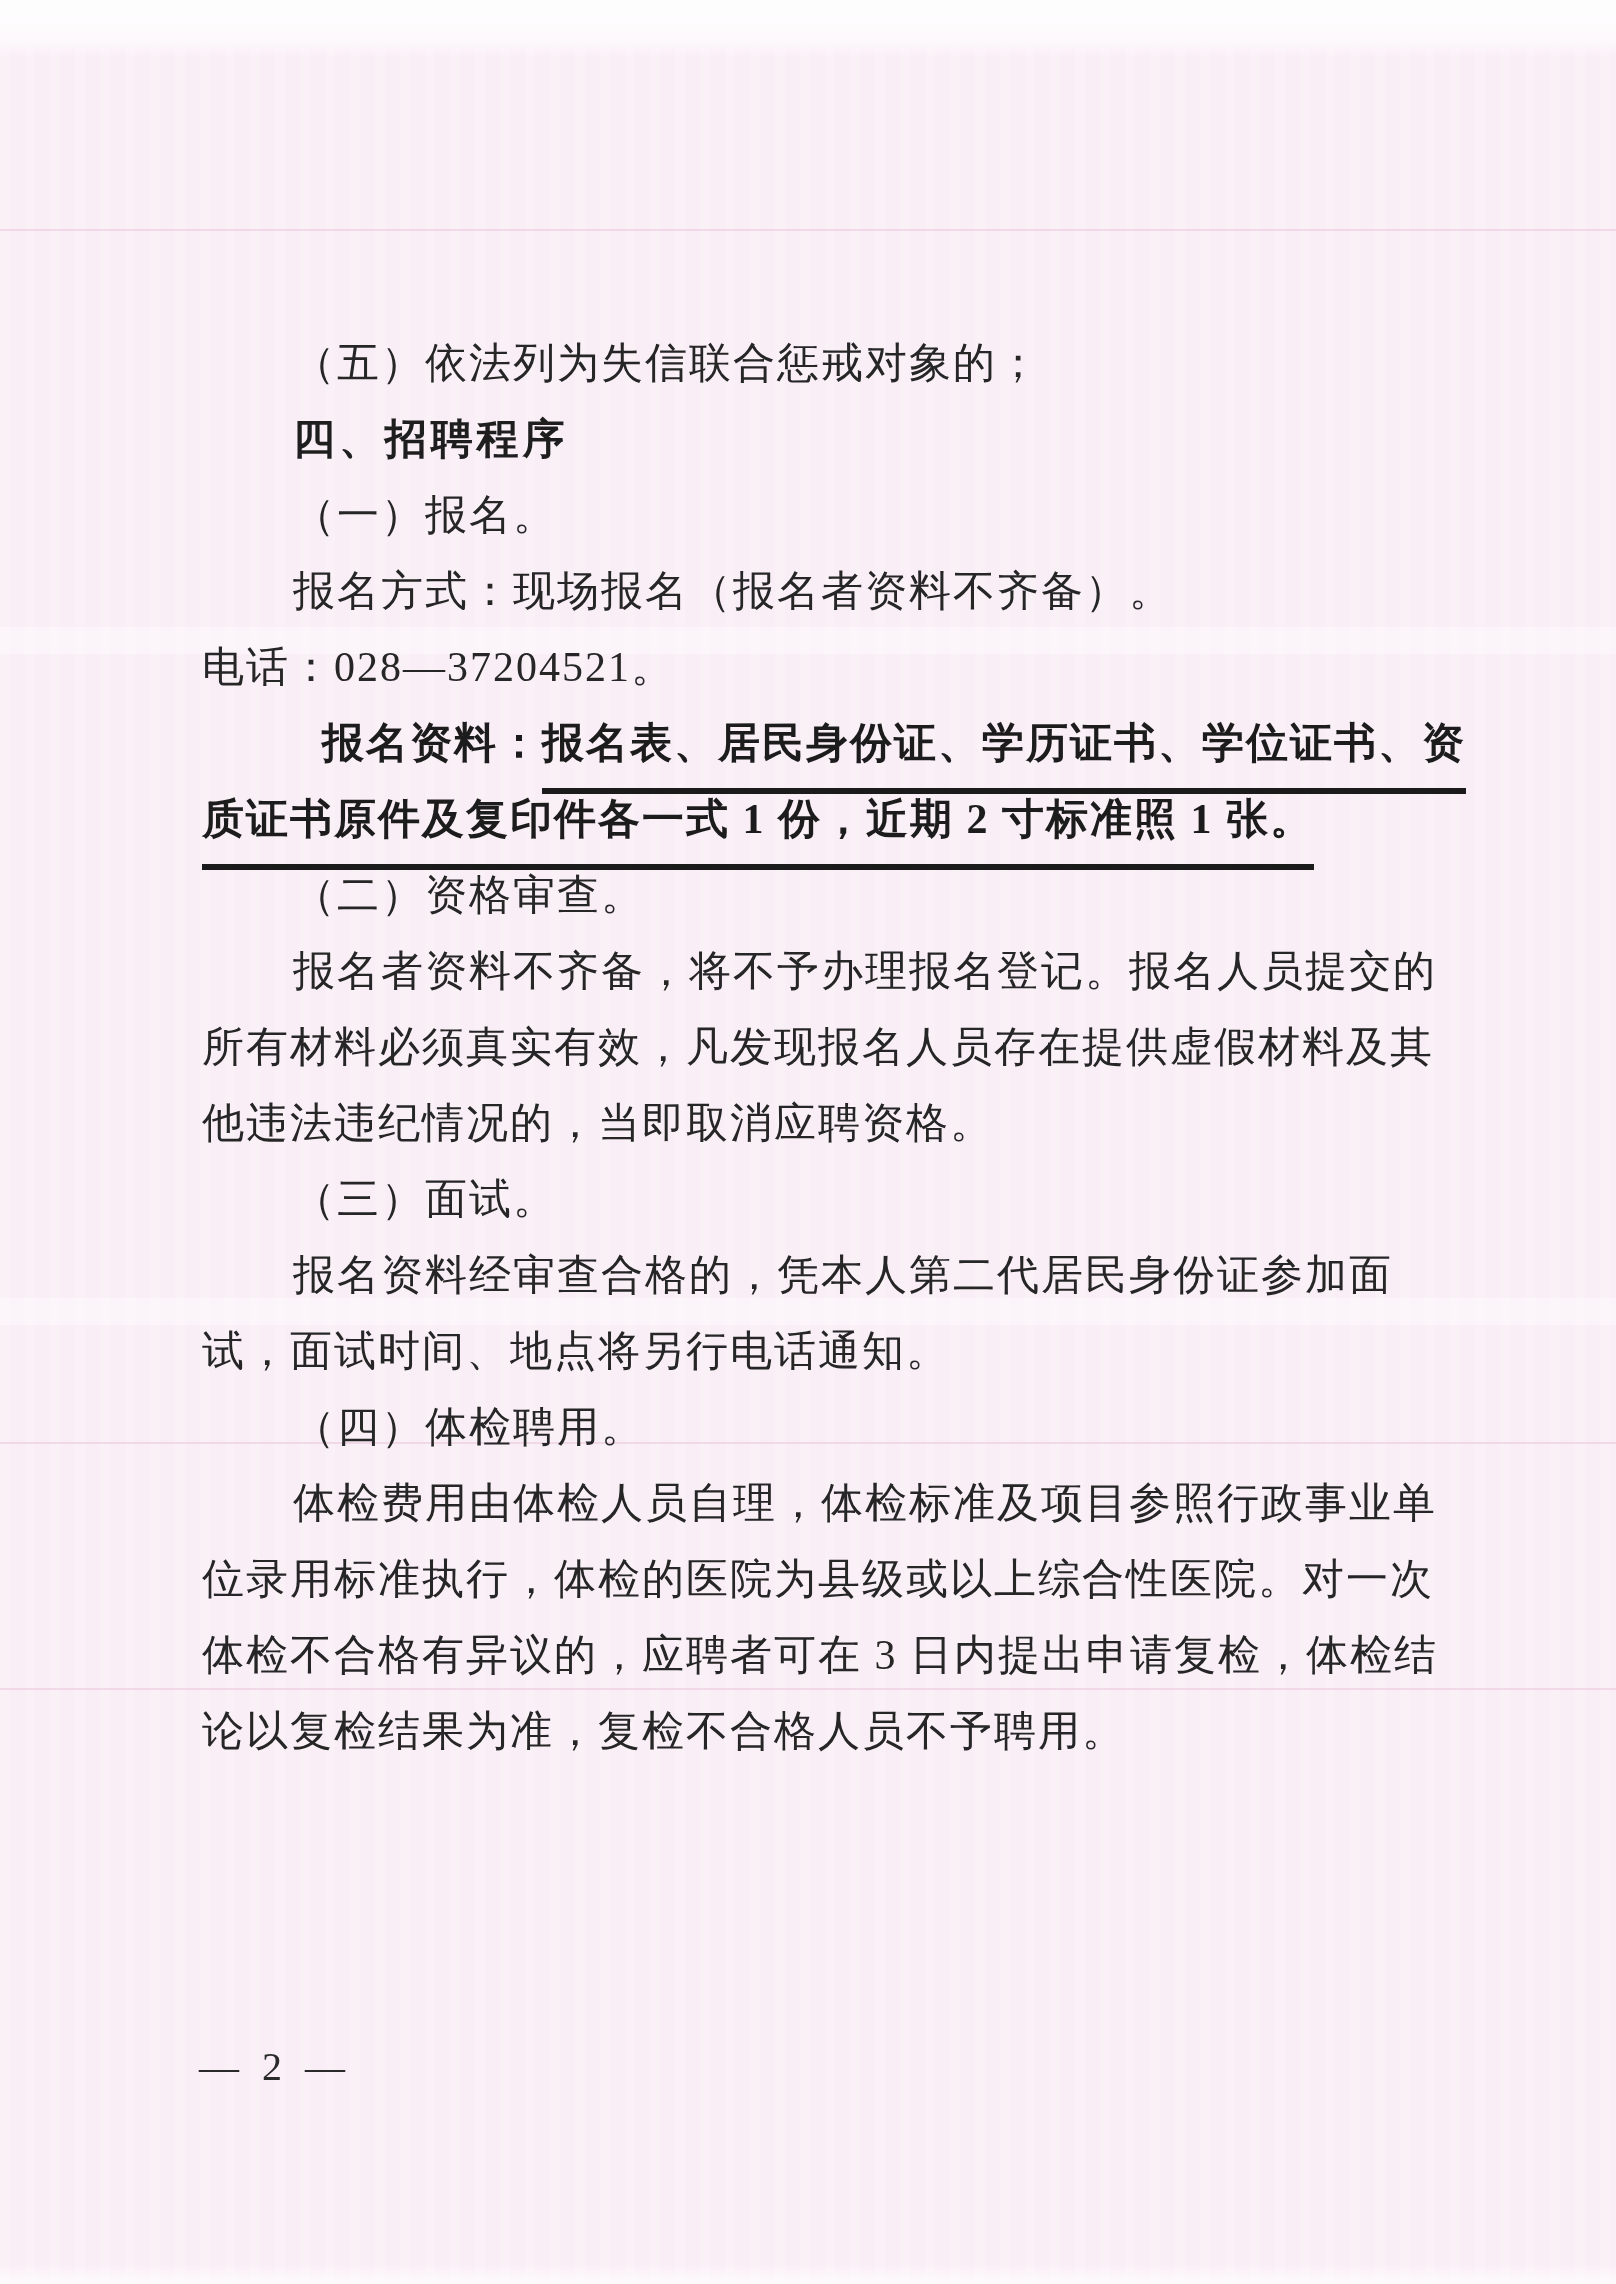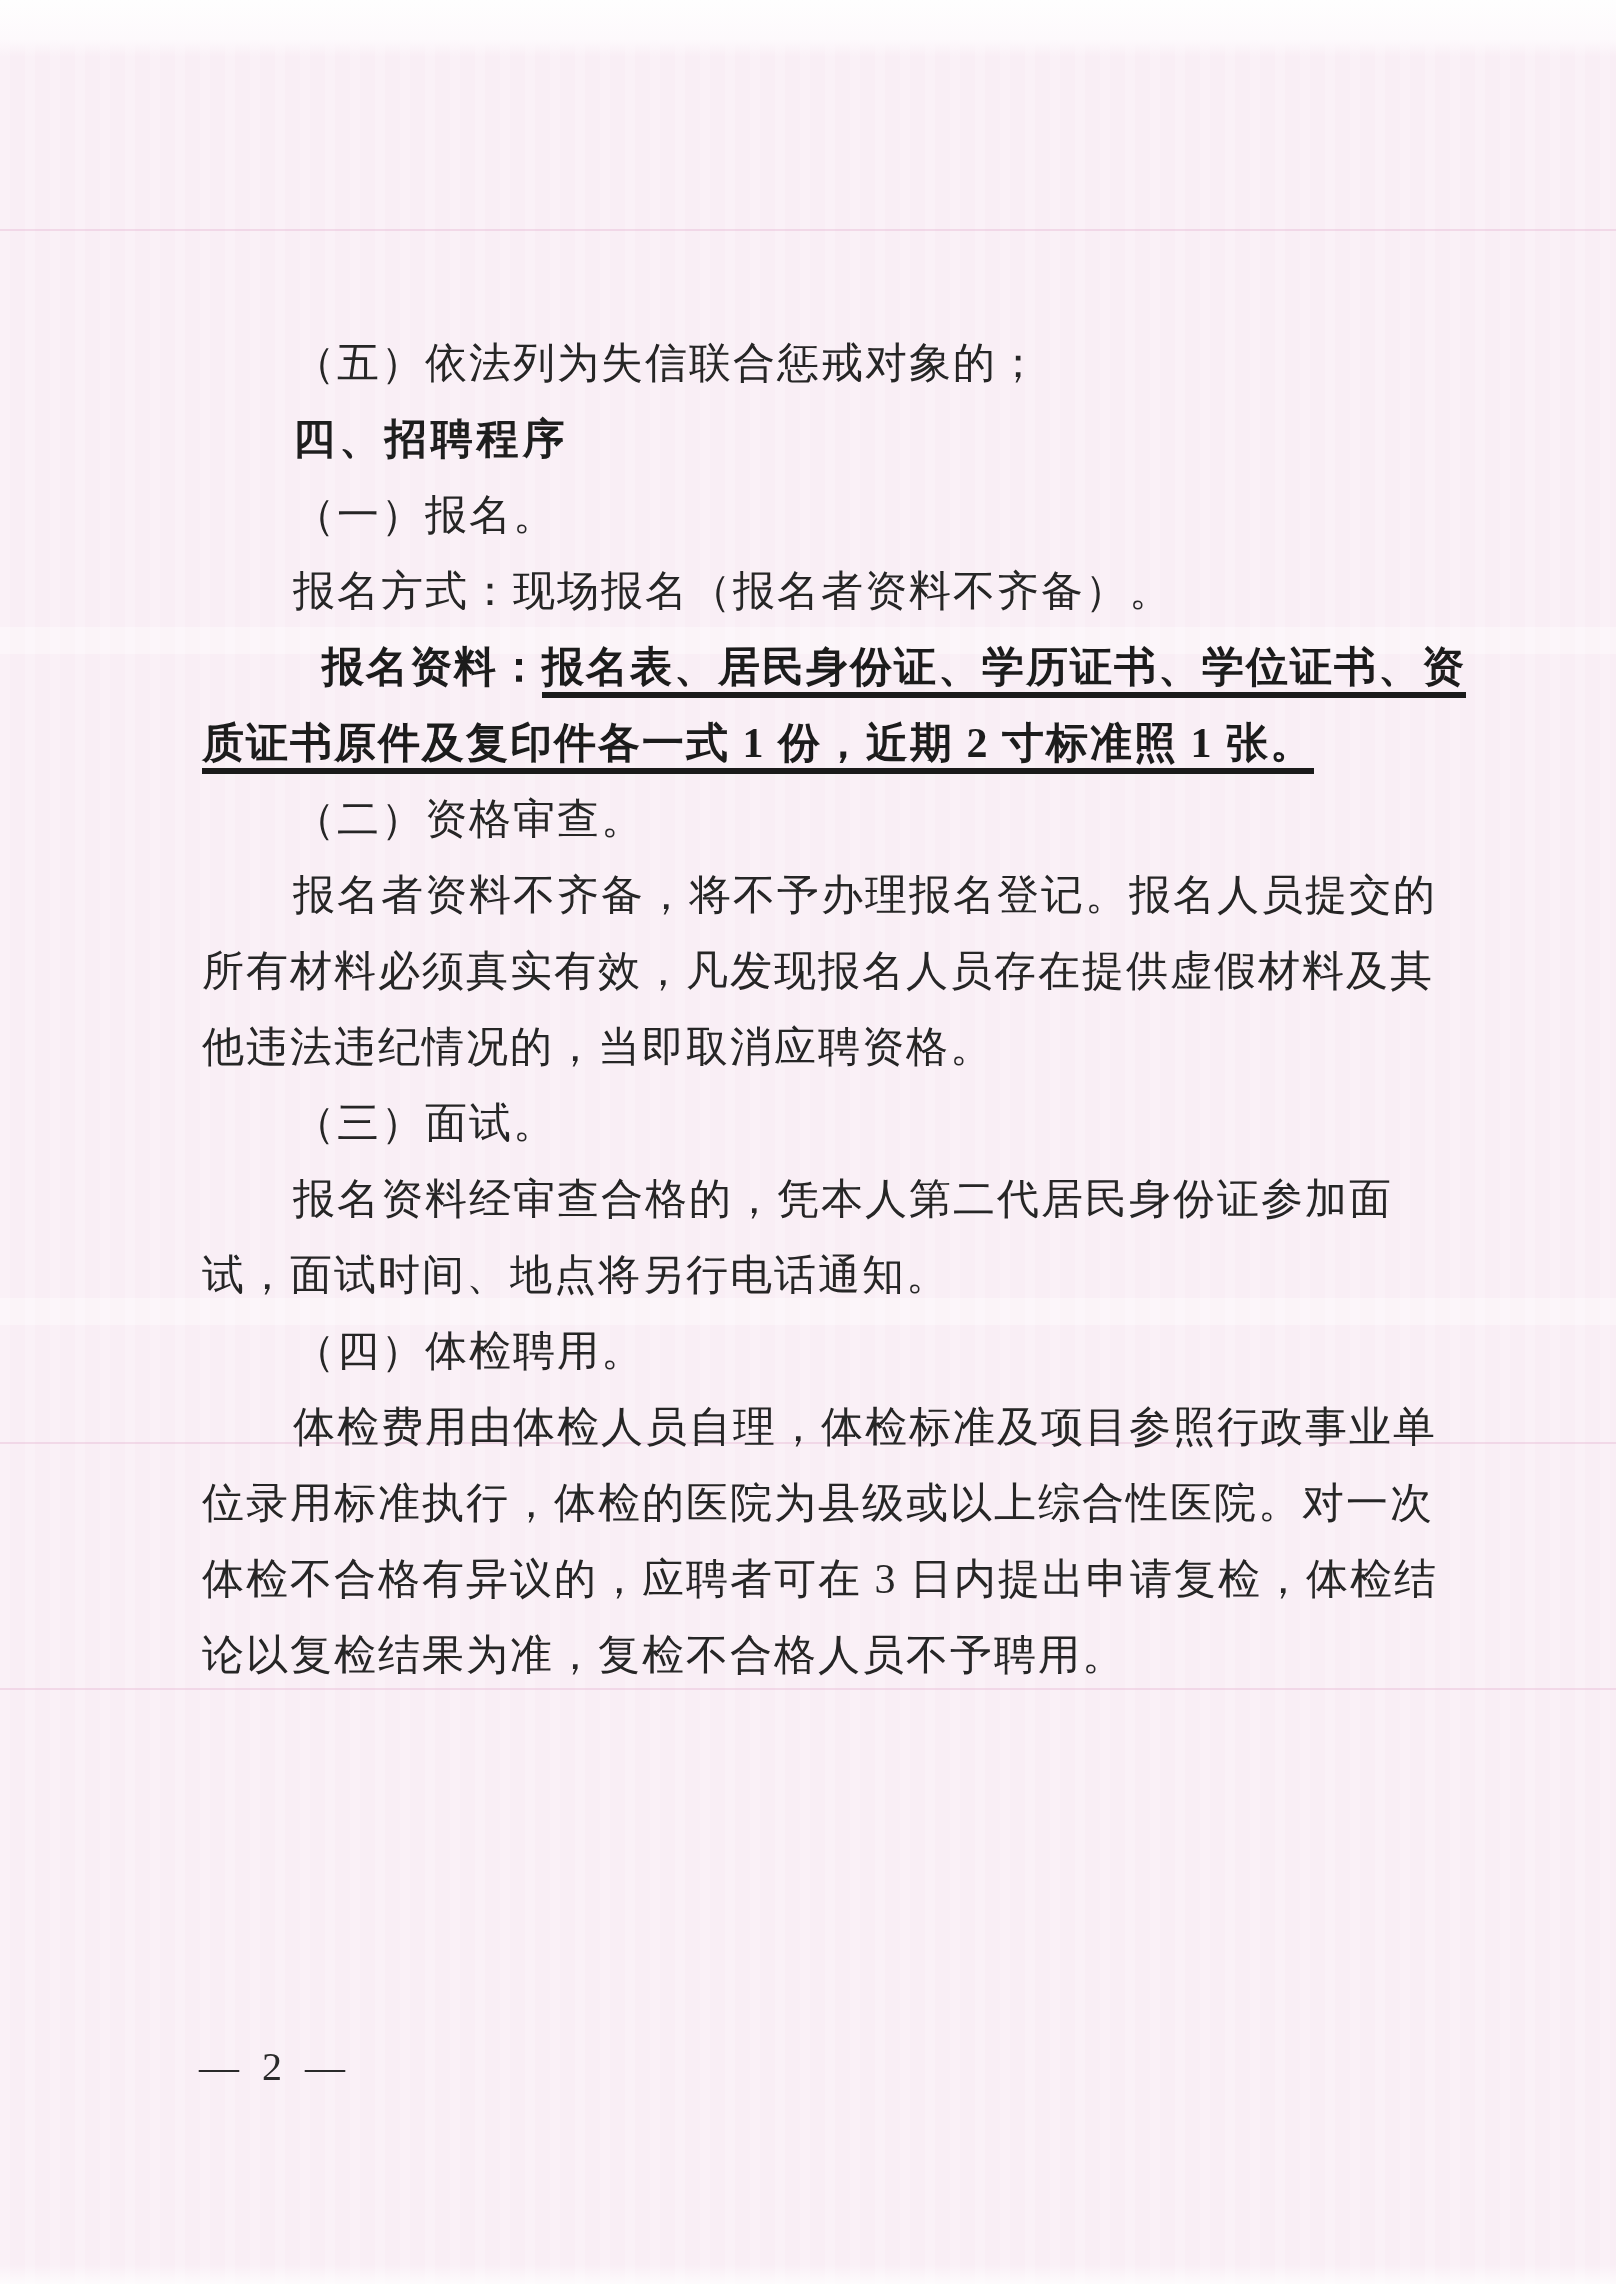--- a/index.html
+++ b/index.html
@@ -62,21 +62,21 @@
   .seg-bold-label {
     font-family: "Liberation Sans", sans-serif;
     font-weight: 700;
     color: #1c1c1c;
     margin-left: 29px;
   }
   .seg-bold-underline {
     font-weight: 700;
     color: #1c1c1c;
     border-bottom: 6.5px solid #1b1b1b;
-    padding-bottom: 2px;
+    padding-bottom: 22px;
   }
   .page-number {
     position: absolute;
     left: 199px;
     top: 2029px;
     height: 76px;
     line-height: 76px;
     font-size: 40px;
     letter-spacing: 6.5px;
     color: #2a2a2a;
@@ -92,20 +92,21 @@
   <div class="scan-rule" style="top: 229px;"></div>
   <div class="scan-rule" style="top: 1442px;"></div>
   <div class="scan-rule" style="top: 1688px;"></div>
   <div class="band-bottom"></div>
 
   <div class="text-block" id="doc-body">
       <div class="line indent"><span class="seg-body">（五）依法列为失信联合惩戒对象的；</span></div>
       <div class="line indent"><span class="seg-heading">四、招聘程序</span></div>
       <div class="line indent"><span class="seg-body">（一）报名。</span></div>
       <div class="line indent"><span class="seg-body">报名方式：现场报名（报名者资料不齐备）。</span></div>
+      <div class="line"><span class="seg-body">电话：028—37204521。</span></div>
       <div class="line indent"><span class="seg-bold-label">报名资料：</span><span class="seg-bold-underline">报名表、居民身份证、学历证书、学位证书、资</span></div>
       <div class="line"><span class="seg-bold-underline">质证书原件及复印件各一式 1 份，近期 2 寸标准照 1 张。</span></div>
       <div class="line indent"><span class="seg-body">（二）资格审查。</span></div>
       <div class="line indent"><span class="seg-body">报名者资料不齐备，将不予办理报名登记。报名人员提交的</span></div>
       <div class="line"><span class="seg-body">所有材料必须真实有效，凡发现报名人员存在提供虚假材料及其</span></div>
       <div class="line"><span class="seg-body">他违法违纪情况的，当即取消应聘资格。</span></div>
       <div class="line indent"><span class="seg-body">（三）面试。</span></div>
       <div class="line indent"><span class="seg-body">报名资料经审查合格的，凭本人第二代居民身份证参加面</span></div>
       <div class="line"><span class="seg-body">试，面试时间、地点将另行电话通知。</span></div>
       <div class="line indent"><span class="seg-body">（四）体检聘用。</span></div>

